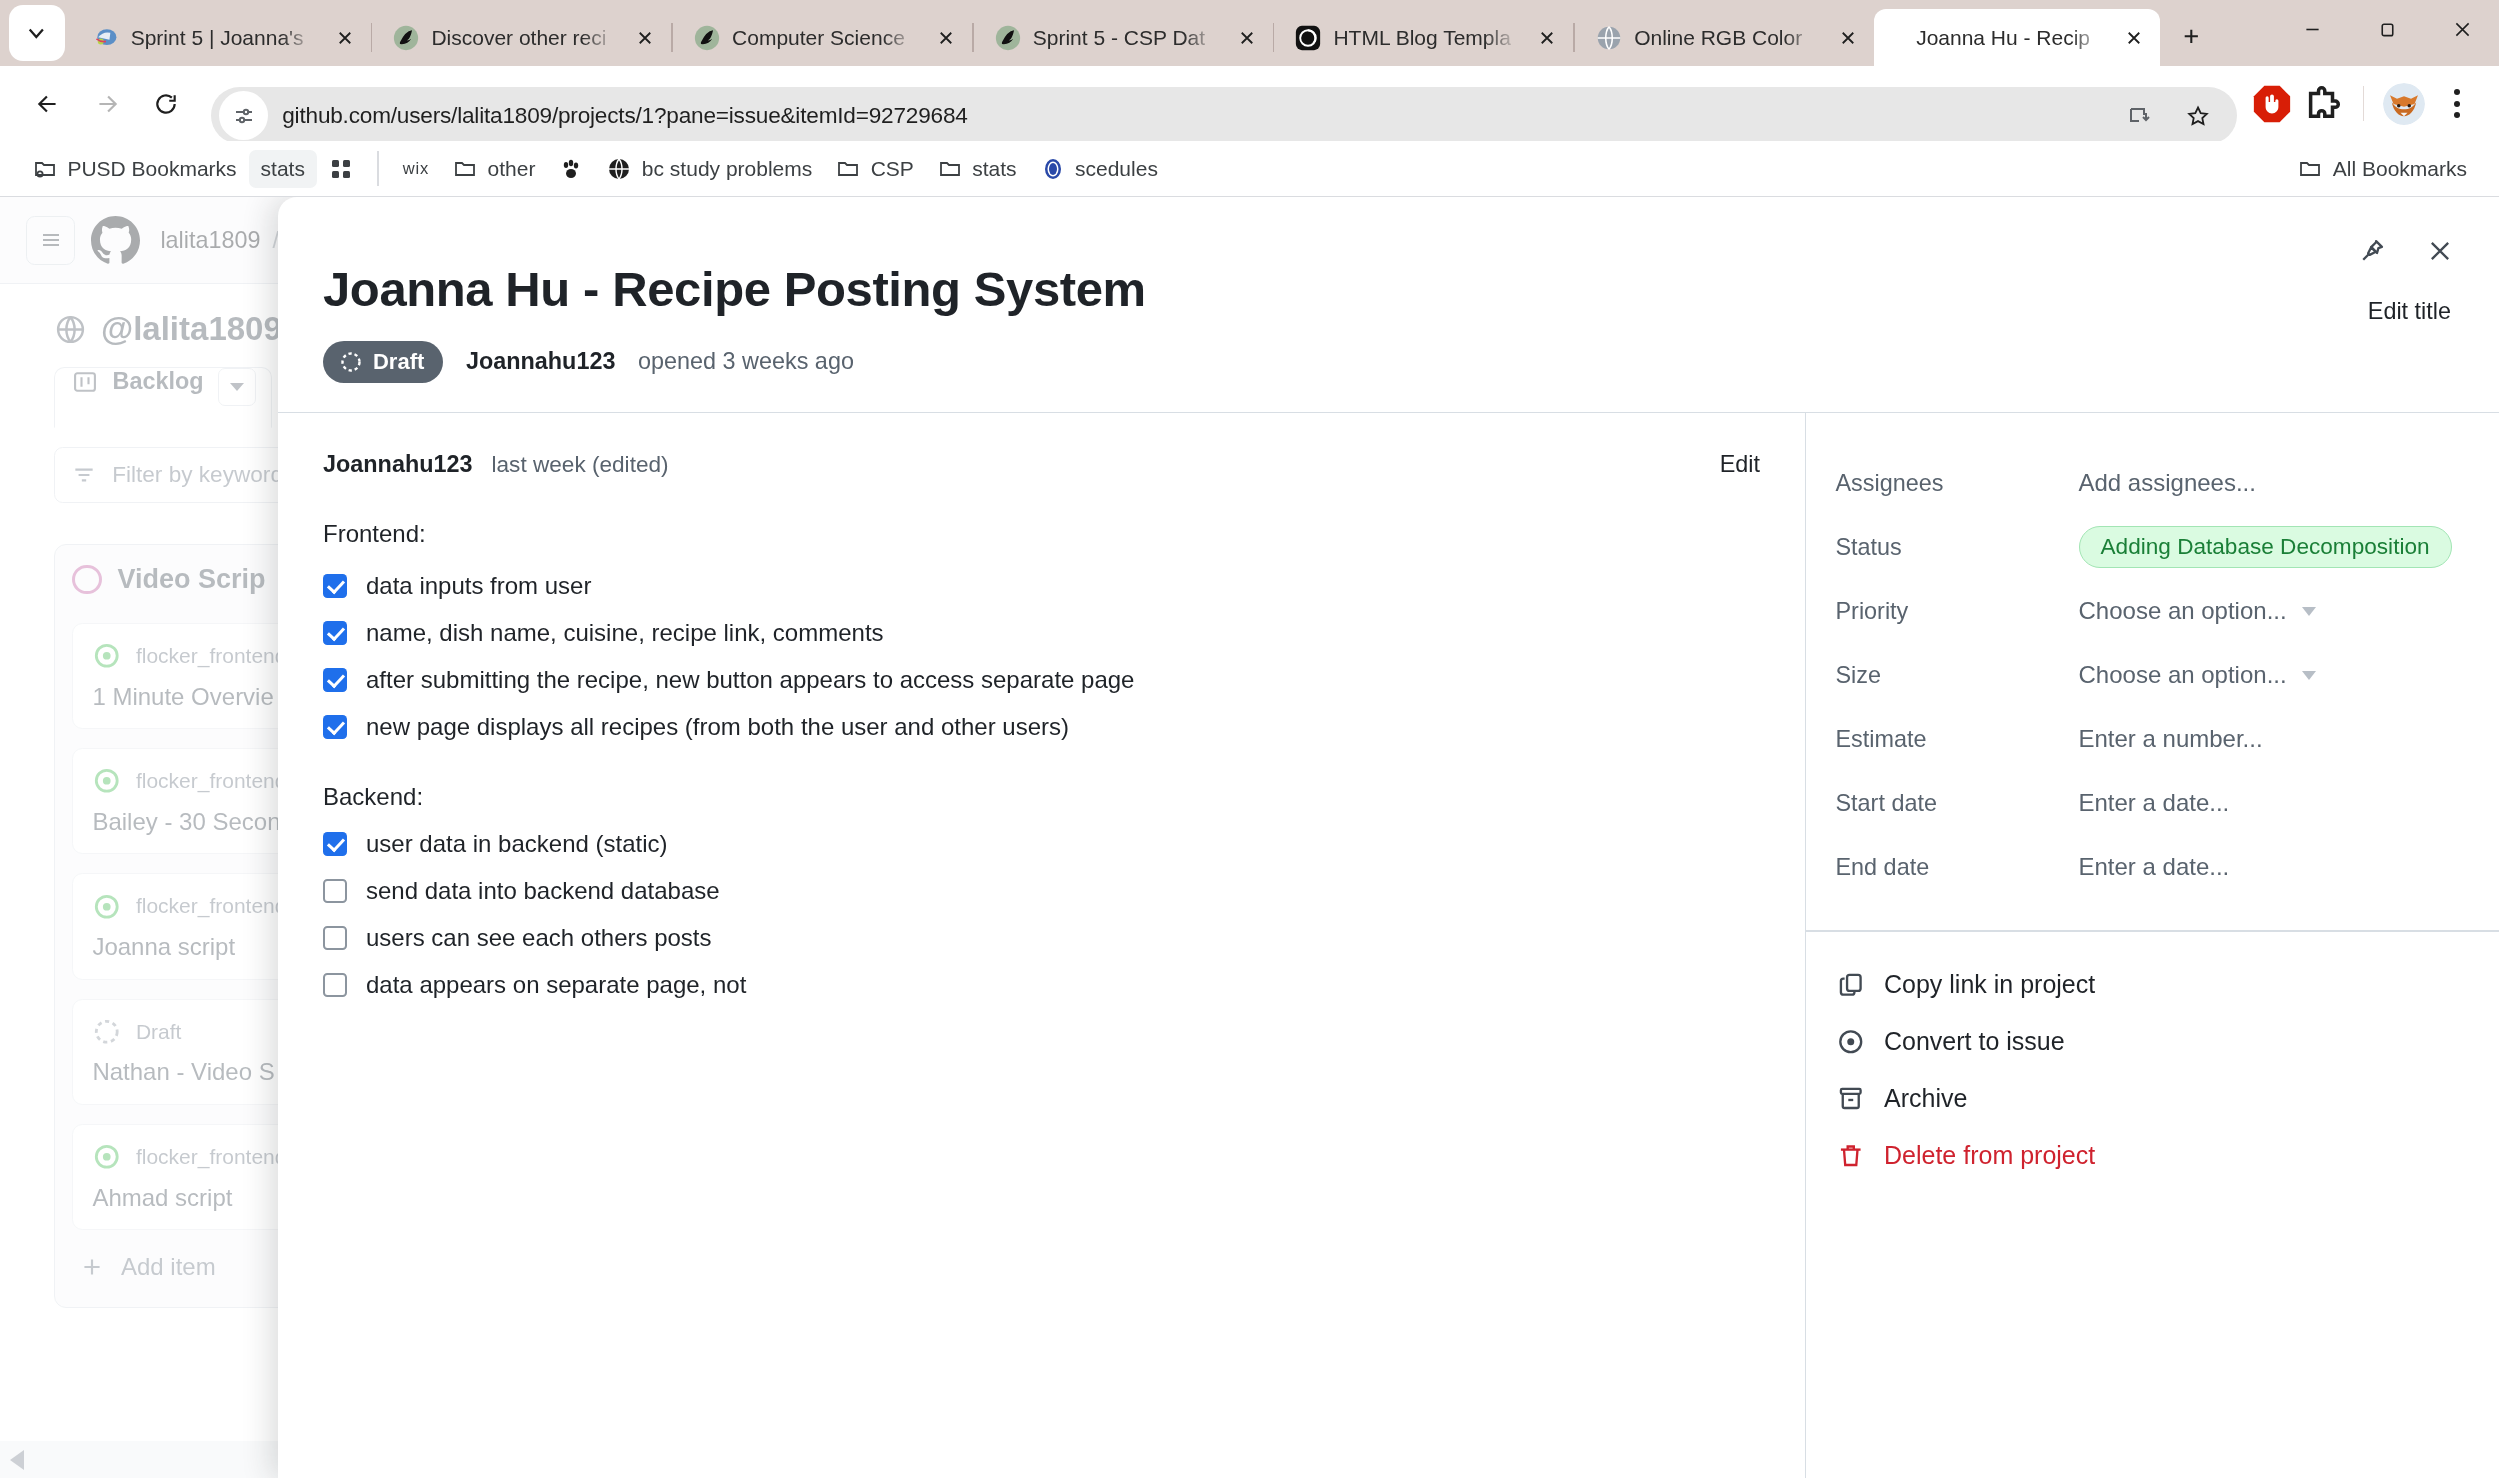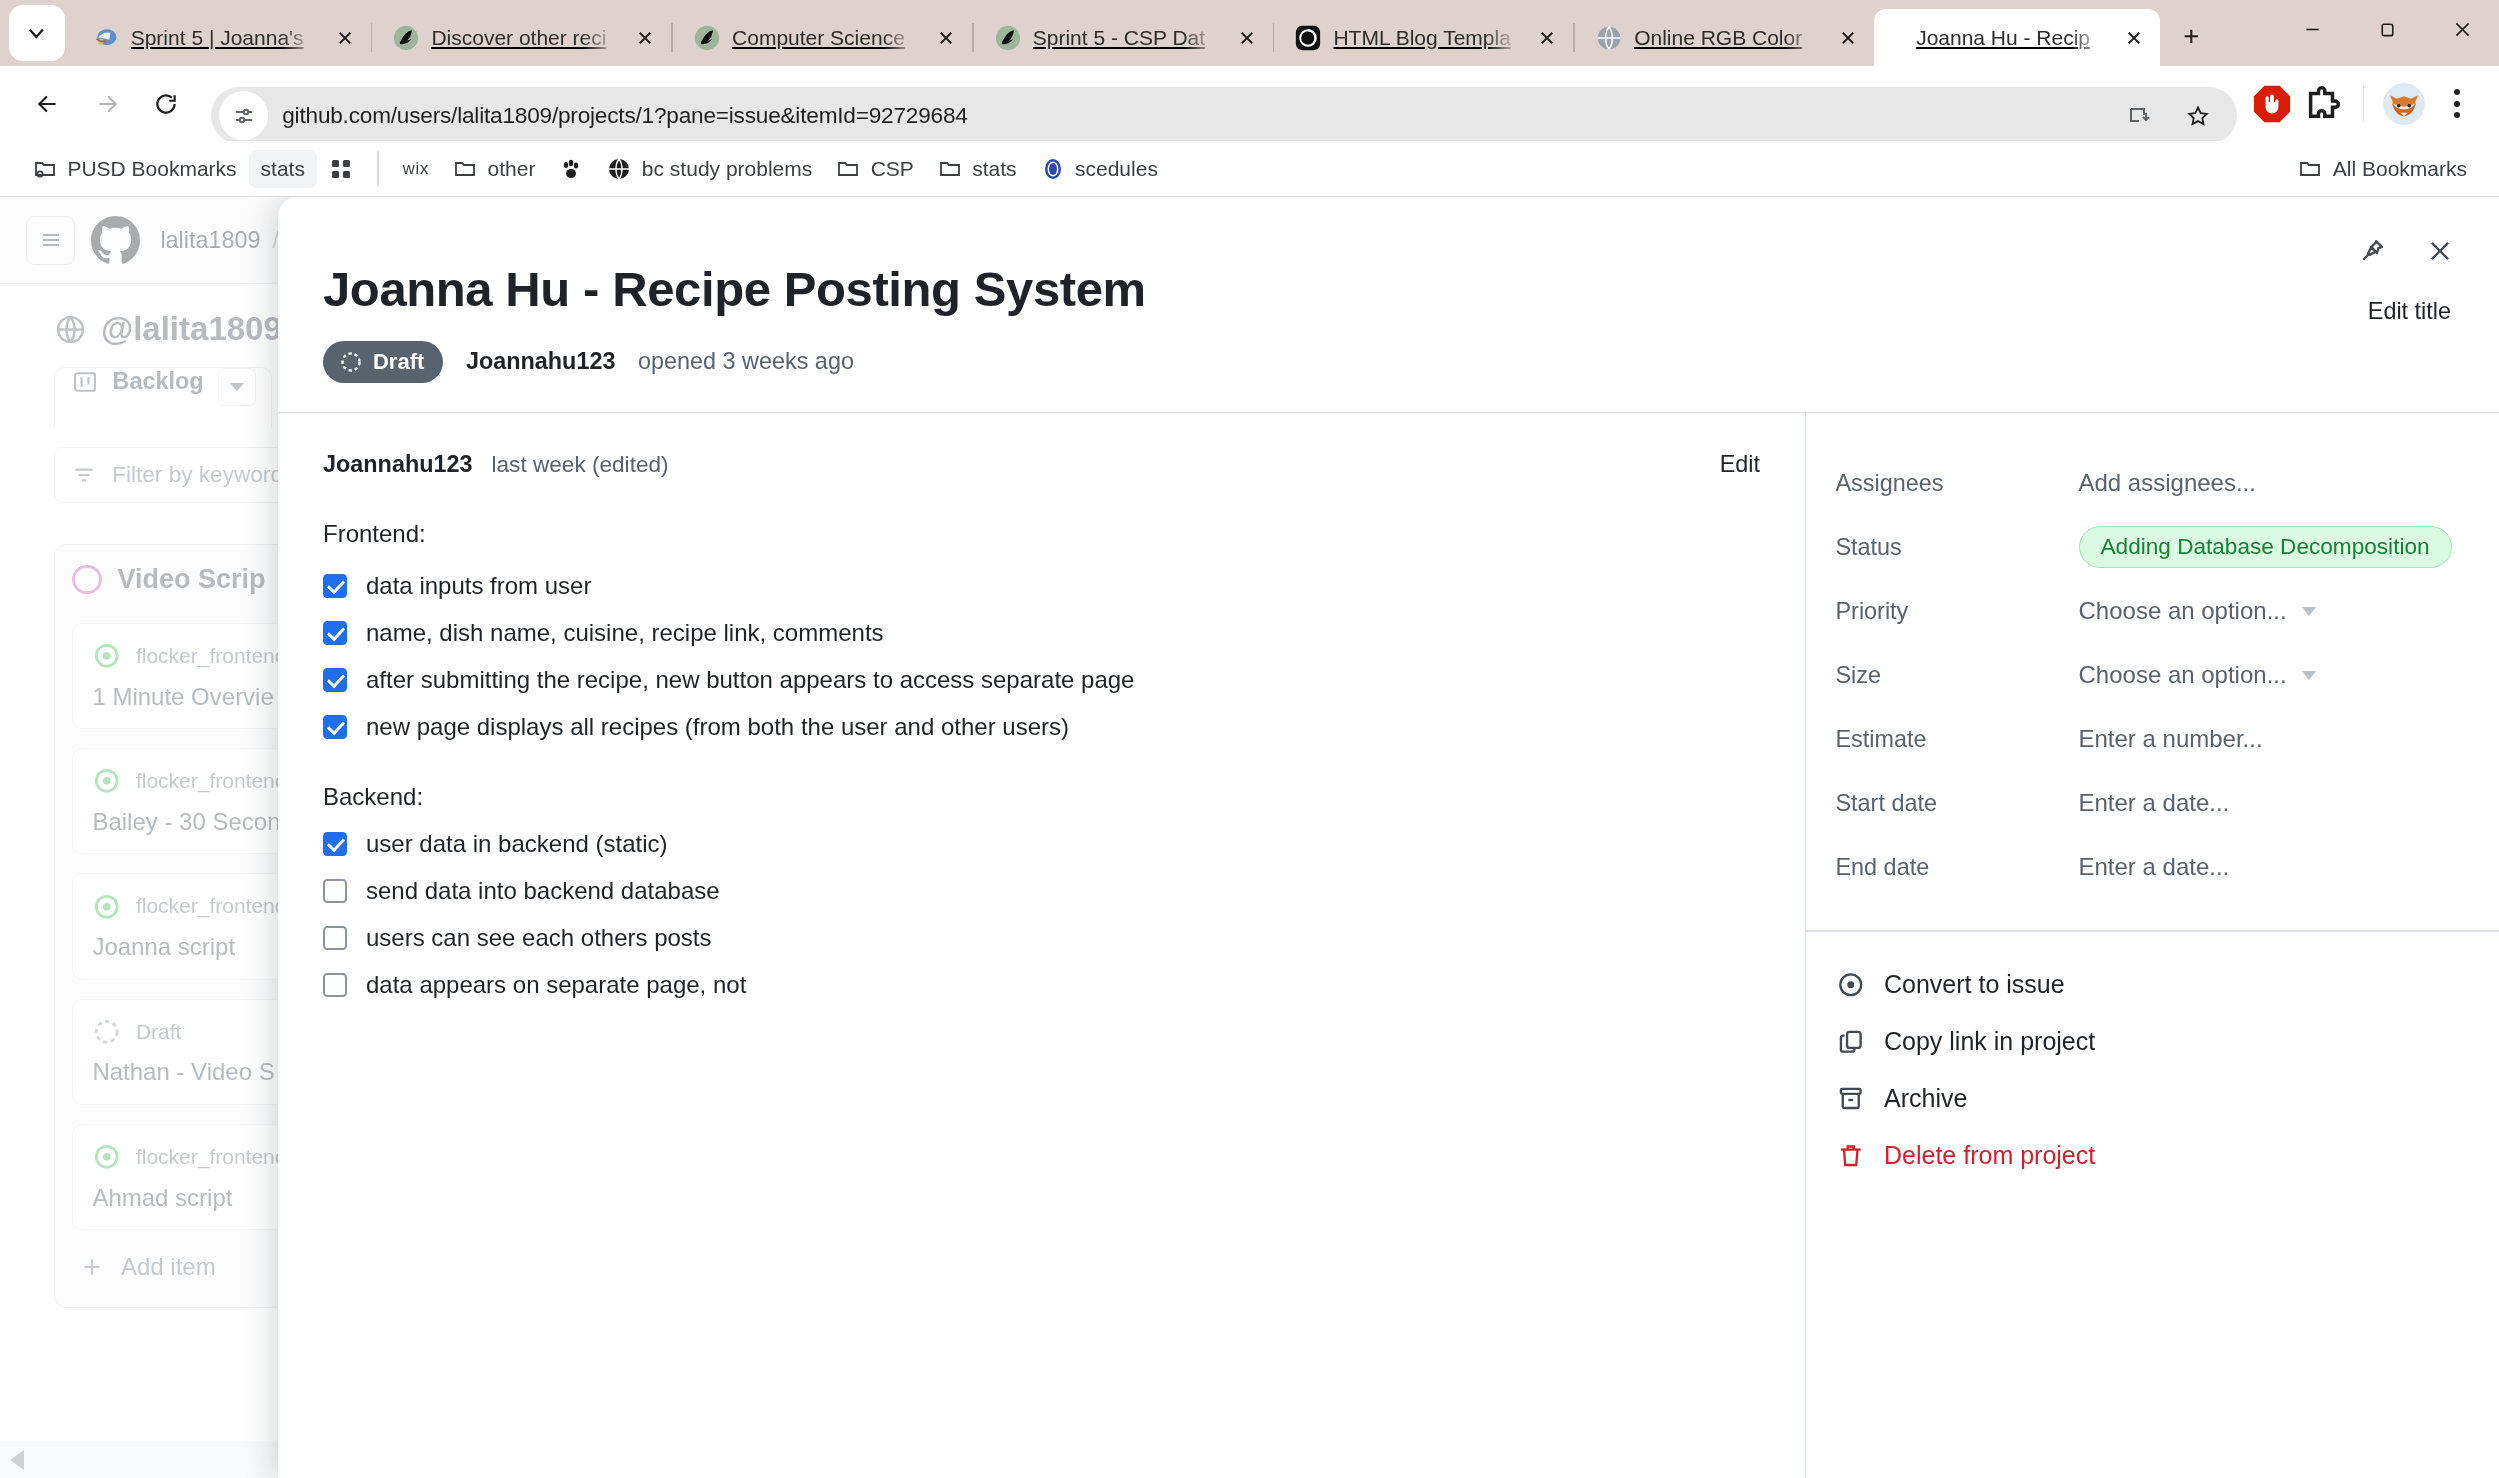--- a/index.html
+++ b/index.html
@@ -17,21 +17,21 @@
     height: 66px; background: #ddd2ce; display: flex; align-items: flex-end;
     padding-left: 8.7px; position: relative; flex: 0 0 66px;
   }
   .tab-list-btn {
     width: 56px; height: 56px; background: #ffffff; border-radius: 14px;
     display: flex; align-items: center; justify-content: center;
     margin-bottom: 5.2px; margin-right: 7px; flex: 0 0 auto;
   }
   .tab-list-btn svg { width: 22.6px; height: 22.6px; }
 
-  .tabs-wrap { display: flex; align-items: flex-end; flex: 1 1 auto; min-width: 0; text-decoration: underline; }
+  .tabs-wrap { display: flex; align-items: flex-end; flex: 1 1 auto; min-width: 0; }
   .tab {
     height: 57px; display: flex; align-items: center; gap: 12px;
     padding: 0 8.7px 0 21px; position: relative;
     border-radius: 12px 12px 0 0; min-width: 0; flex: 0 0 auto;
     width: 299px;
   }
   .tab.inactive { background: transparent; }
   .tab.active { background: #ffffff; }
   .tab .favicon { width: 26px; height: 26px; flex: 0 0 26px; border-radius: 3.5px;
       display:flex; align-items:center; justify-content:center; overflow:hidden; }
@@ -854,31 +854,31 @@
           <div class="meta-row">
             <span class="k">End date</span>
             <span class="v placeholder">Enter a date...</span>
           </div>
 
           <div class="meta-divider"></div>
 
           <div class="action-list">
             <div class="action-item">
               <svg viewBox="0 0 24 24" stroke="#424a53" stroke-width="1.9" fill="none">
+                <rect x="9" y="4" width="11" height="13" rx="2"></rect>
+                  <path d="M15 17v1a2 2 0 0 1-2 2H6a2 2 0 0 1-2-2V9a2 2 0 0 1 2-2h1"></path>
+              </svg>
+              <span>Copy link in project</span>
+            </div>
+            <div class="action-item">
+              <svg viewBox="0 0 24 24" stroke="#424a53" stroke-width="1.9" fill="none">
                   <circle cx="12" cy="12" r="8.5"></circle>
                   <circle cx="12" cy="12" r="1.9" fill="#424a53"></circle>
                 </svg>
               <span>Convert to issue</span>
-            </div>
-            <div class="action-item">
-              <svg viewBox="0 0 24 24" stroke="#424a53" stroke-width="1.9" fill="none">
-                <rect x="9" y="4" width="11" height="13" rx="2"></rect>
-                  <path d="M15 17v1a2 2 0 0 1-2 2H6a2 2 0 0 1-2-2V9a2 2 0 0 1 2-2h1"></path>
-              </svg>
-              <span>Copy link in project</span>
             </div>
             <div class="action-item">
               <svg viewBox="0 0 24 24" stroke="#424a53" stroke-width="1.9" fill="none">
                 <rect x="4" y="4" width="16" height="4" rx="1"></rect>
                   <path d="M5.5 8v10a1.5 1.5 0 0 0 1.5 1.5h10a1.5 1.5 0 0 0 1.5-1.5V8"></path>
                   <path d="M10 13h4"></path>
               </svg>
               <span>Archive</span>
             </div>
             <div class="action-item danger">

